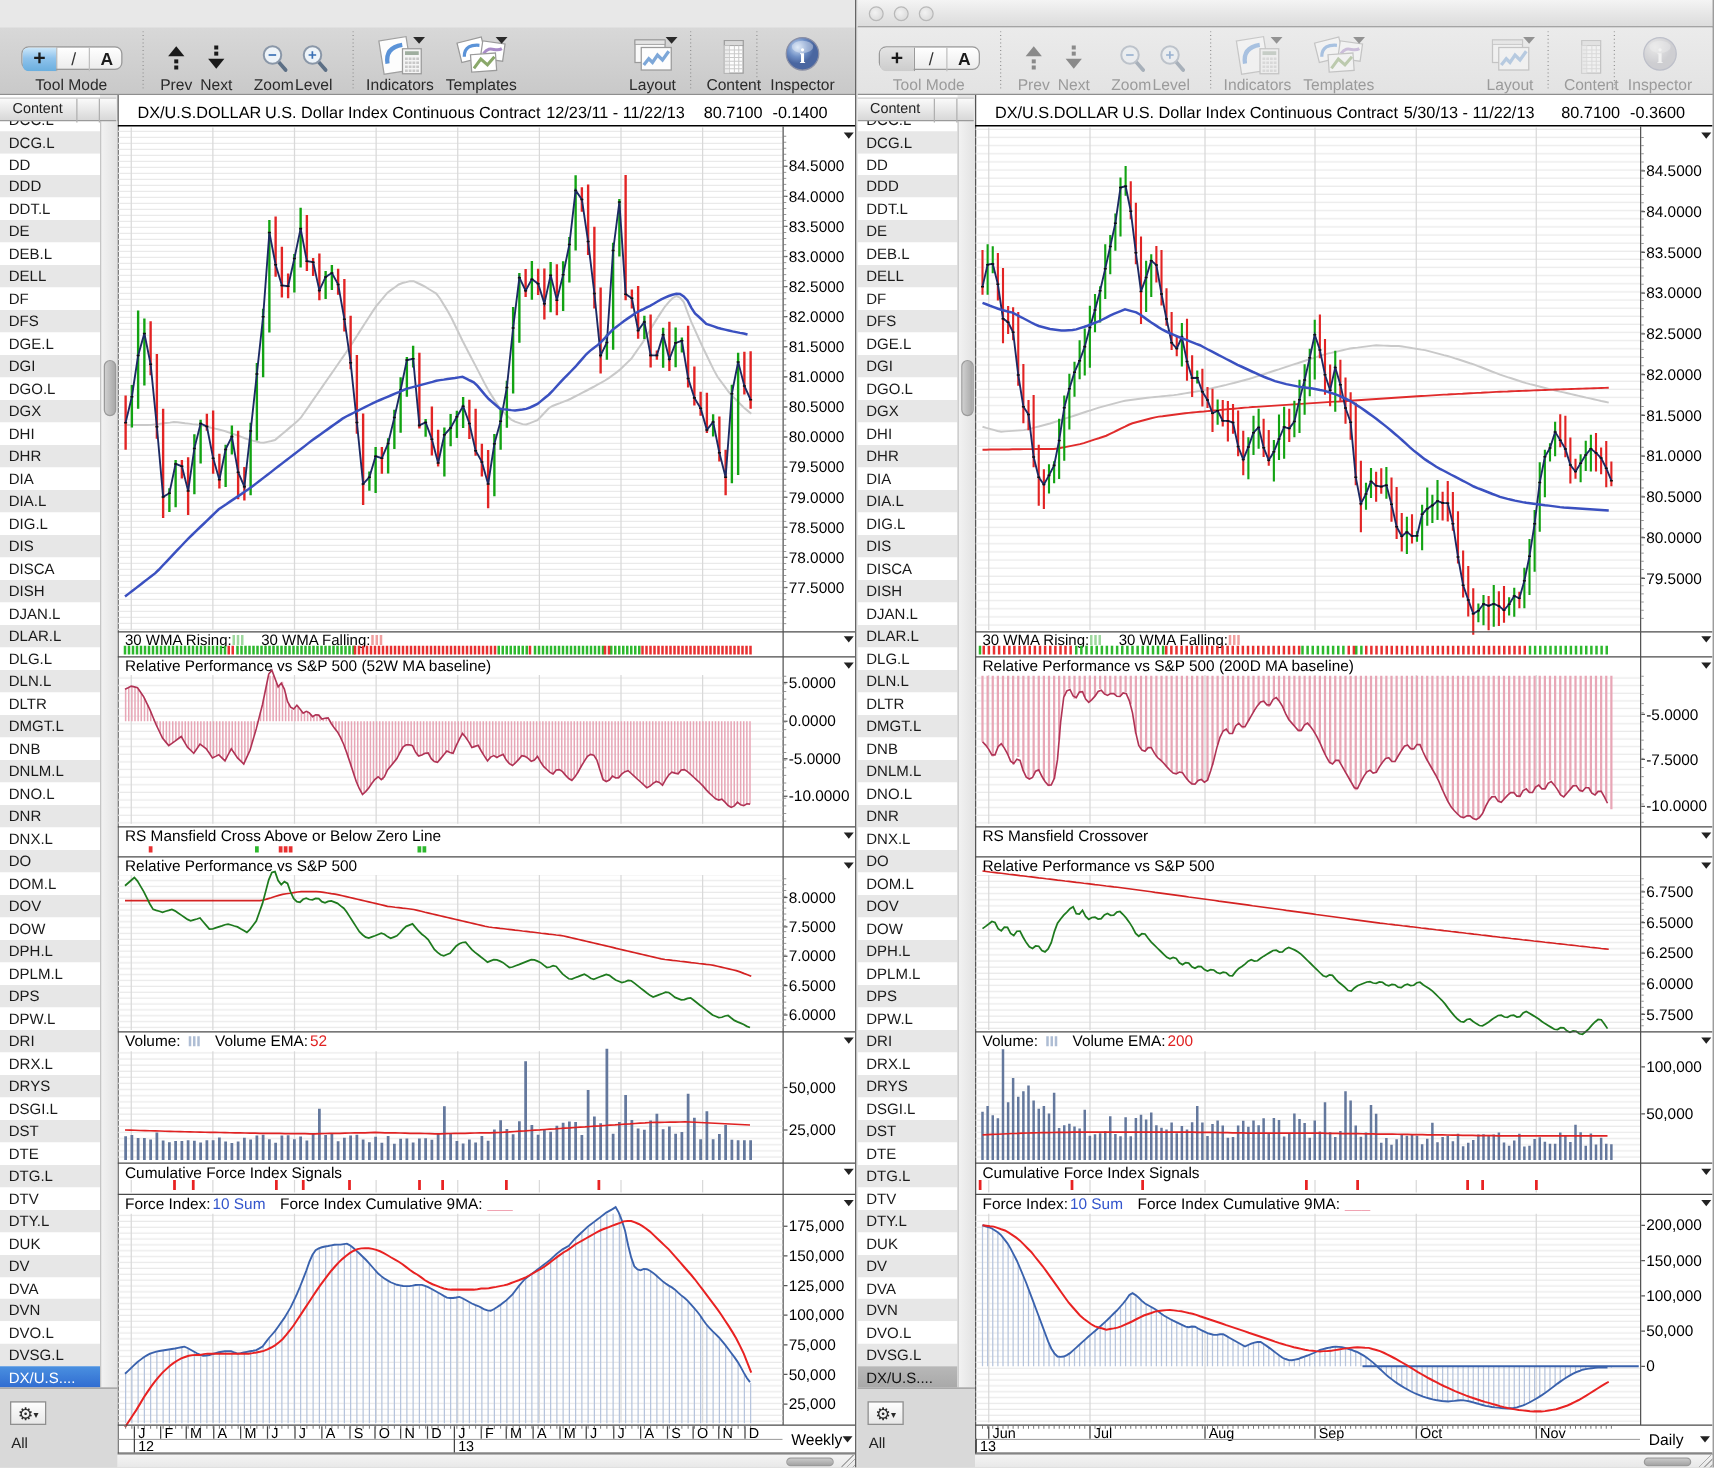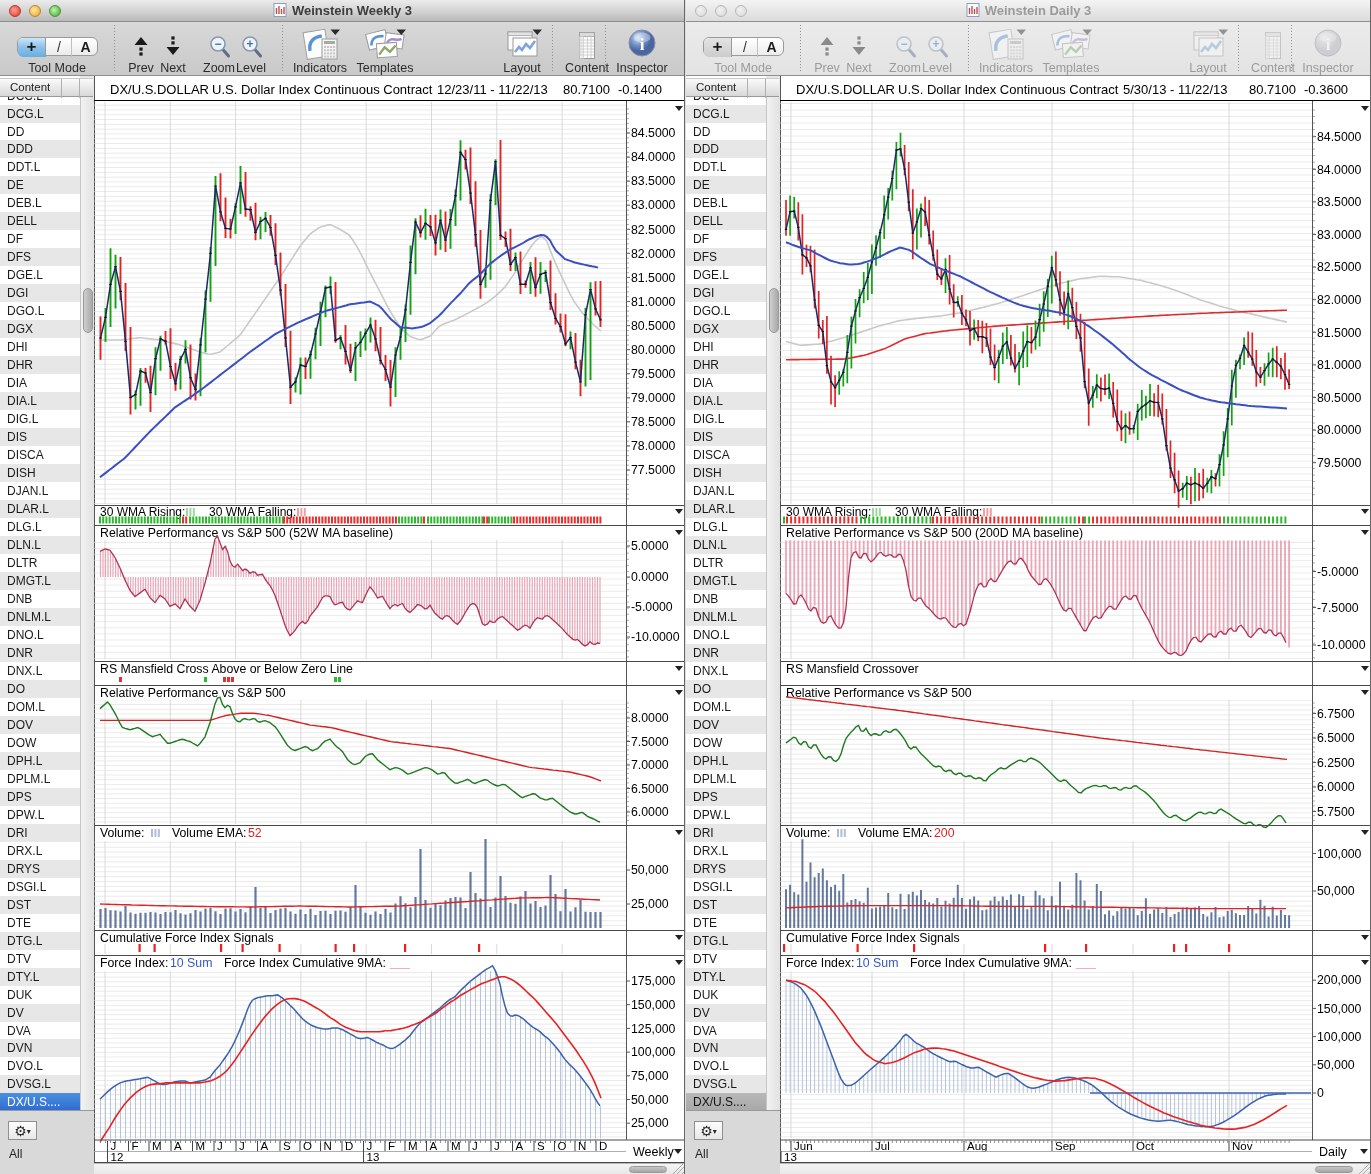--- a/index.html
+++ b/index.html
@@ -408,29 +408,20 @@
       <text x="599" y="1150" font-size="11.5" fill="#000">D</text>
       <line x1="94" y1="1151.5" x2="626" y2="1151.5" stroke="#999" stroke-width="0.8"></line>
       <line x1="107.5" y1="1151" x2="107.5" y2="1162" stroke="#444" stroke-width="1"></line>
       <text x="110.5" y="1161" font-size="11.5" fill="#000">12</text>
       <line x1="363.5" y1="1151" x2="363.5" y2="1162" stroke="#444" stroke-width="1"></line>
       <text x="366.5" y="1161" font-size="11.5" fill="#000">13</text>
       <line x1="94" y1="1162.5" x2="684" y2="1162.5" stroke="#4a4a4a" stroke-width="1"></line>
       <text x="633" y="1156" font-size="12.5" fill="#000">Weekly</text>
       <path d="M674 1149 l8 0 l-4 5 z" fill="#222"></path>
     </svg>
-    <div style="position:absolute;left:0;top:0;width:685px;height:22px;background:linear-gradient(#ebebeb,#d2d2d2 55%,#b9b9b9);border-bottom:1px solid #8e8e8e;box-sizing:border-box">
-      <div style="position:absolute;left:9px;top:5px;width:12px;height:12px;border-radius:6px;background:radial-gradient(circle at 4px 4px,#ff9d96,#ee5f52 60%,#c93a2e);border:1px solid #b5352b;box-sizing:border-box"></div>
-      <div style="position:absolute;left:29px;top:5px;width:12px;height:12px;border-radius:6px;background:radial-gradient(circle at 4px 4px,#ffe9a8,#f6bd4f 60%,#d6992b);border:1px solid #b8862a;box-sizing:border-box"></div>
-      <div style="position:absolute;left:49px;top:5px;width:12px;height:12px;border-radius:6px;background:radial-gradient(circle at 4px 4px,#c2f1b2,#6cc958 60%,#47a233);border:1px solid #47962f;box-sizing:border-box"></div>
-      <div style="position:absolute;left:0;top:3px;width:100%;text-align:center;font-size:13px;font-weight:bold;color:#3c3c3c"><span style="display:inline-block;width:14px;height:14px;vertical-align:-2px;margin-right:5px;"><svg width="14" height="14">
-            <rect x="1" y="0.5" width="12" height="13" fill="#fdfdfd" stroke="#8ba0c0" stroke-width="1"></rect>
-            <path d="M3.5 5 v6 M6 3 v8 M8.5 6 v5 M11 4 v7" stroke="#c05050" stroke-width="1.4"></path>
-          </svg></span>Weinstein Weekly 3</div>
-    </div>
     <div style="position:absolute;left:0;top:22px;width:685px;height:54px;background:linear-gradient(#d8d8d8,#c9c9c9);border-bottom:1px solid #8e8e8e;box-sizing:border-box">
       <div style="position:absolute;left:17px;top:15px;width:81px;height:19px;border:1px solid #9a9a9a;border-radius:6px;background:linear-gradient(#ffffff,#ececec);">
         <div style="position:absolute;left:0;top:0;width:28px;height:19px;background:linear-gradient(#cde8fa,#8fc3ec 45%,#6aaede);border-right:1px solid #9a9a9a;border-radius:5px 0 0 5px;text-align:center;font-size:17px;font-weight:bold;line-height:18px;color:#1a1a1a">+</div>
         <div style="position:absolute;left:29px;top:0;width:25px;height:19px;border-right:1px solid #c0c0c0;text-align:center;font-size:14px;line-height:18px;color:#333">/</div>
         <div style="position:absolute;left:55px;top:0;width:25px;height:19px;text-align:center;font-size:14px;font-weight:bold;line-height:19px;color:#1a1a1a">A</div>
       </div>
       <div style="position:absolute;left:17px;top:39px;width:80px;text-align:center;font-size:12.5px;color:#2b2b2b">Tool Mode</div>
       <div style="position:absolute;left:114px;top:3px;width:1px;height:46px;background-image:linear-gradient(#909090 30%, transparent 30%);background-size:1px 3px;"></div>
       <div style="position:absolute;left:282px;top:3px;width:1px;height:46px;background-image:linear-gradient(#909090 30%, transparent 30%);background-size:1px 3px;"></div>
       <div style="position:absolute;left:552px;top:3px;width:1px;height:46px;background-image:linear-gradient(#909090 30%, transparent 30%);background-size:1px 3px;"></div>
@@ -912,24 +903,20 @@
       <line x1="95" y1="1151" x2="95" y2="1162" stroke="#444" stroke-width="1"></line>
       <text x="98" y="1161" font-size="11.5" fill="#000">13</text>
       <line x1="94" y1="1162.5" x2="684" y2="1162.5" stroke="#4a4a4a" stroke-width="1"></line>
       <text x="633" y="1156" font-size="12.5" fill="#000">Daily</text>
       <path d="M674 1149 l8 0 l-4 5 z" fill="#222"></path>
     </svg>
     <div style="position:absolute;left:0;top:0;width:685px;height:22px;background:linear-gradient(#f4f4f4,#e6e6e6 55%,#dcdcdc);border-bottom:1px solid #8e8e8e;box-sizing:border-box">
       <div style="position:absolute;left:9px;top:5px;width:12px;height:12px;border-radius:6px;background:radial-gradient(circle at 4px 4px,#f2f2f2,#d5d5d5);border:1px solid #b8b8b8;box-sizing:border-box"></div>
       <div style="position:absolute;left:29px;top:5px;width:12px;height:12px;border-radius:6px;background:radial-gradient(circle at 4px 4px,#f2f2f2,#d5d5d5);border:1px solid #b8b8b8;box-sizing:border-box"></div>
       <div style="position:absolute;left:49px;top:5px;width:12px;height:12px;border-radius:6px;background:radial-gradient(circle at 4px 4px,#f2f2f2,#d5d5d5);border:1px solid #b8b8b8;box-sizing:border-box"></div>
-      <div style="position:absolute;left:0;top:3px;width:100%;text-align:center;font-size:13px;font-weight:bold;color:#9a9a9a"><span style="display:inline-block;width:14px;height:14px;vertical-align:-2px;margin-right:5px;"><svg width="14" height="14">
-            <rect x="1" y="0.5" width="12" height="13" fill="#fdfdfd" stroke="#8ba0c0" stroke-width="1"></rect>
-            <path d="M3.5 5 v6 M6 3 v8 M8.5 6 v5 M11 4 v7" stroke="#c05050" stroke-width="1.4"></path>
-          </svg></span>Weinstein Daily 3</div>
     </div>
     <div style="position:absolute;left:0;top:22px;width:685px;height:54px;background:linear-gradient(#ebebeb,#e3e3e3);border-bottom:1px solid #8e8e8e;box-sizing:border-box">
       <div style="position:absolute;left:17px;top:15px;width:81px;height:19px;border:1px solid #9a9a9a;border-radius:6px;background:linear-gradient(#ffffff,#ececec);">
         <div style="position:absolute;left:0;top:0;width:28px;height:19px;background:linear-gradient(#e4e4e4,#cccccc);border-right:1px solid #9a9a9a;border-radius:5px 0 0 5px;text-align:center;font-size:17px;font-weight:bold;line-height:18px;color:#1a1a1a">+</div>
         <div style="position:absolute;left:29px;top:0;width:25px;height:19px;border-right:1px solid #c0c0c0;text-align:center;font-size:14px;line-height:18px;color:#333">/</div>
         <div style="position:absolute;left:55px;top:0;width:25px;height:19px;text-align:center;font-size:14px;font-weight:bold;line-height:19px;color:#1a1a1a">A</div>
       </div>
       <div style="position:absolute;left:17px;top:39px;width:80px;text-align:center;font-size:12.5px;color:#9b9b9b">Tool Mode</div>
       <div style="position:absolute;left:114px;top:3px;width:1px;height:46px;background-image:linear-gradient(#909090 30%, transparent 30%);background-size:1px 3px;"></div>
       <div style="position:absolute;left:282px;top:3px;width:1px;height:46px;background-image:linear-gradient(#909090 30%, transparent 30%);background-size:1px 3px;"></div>

